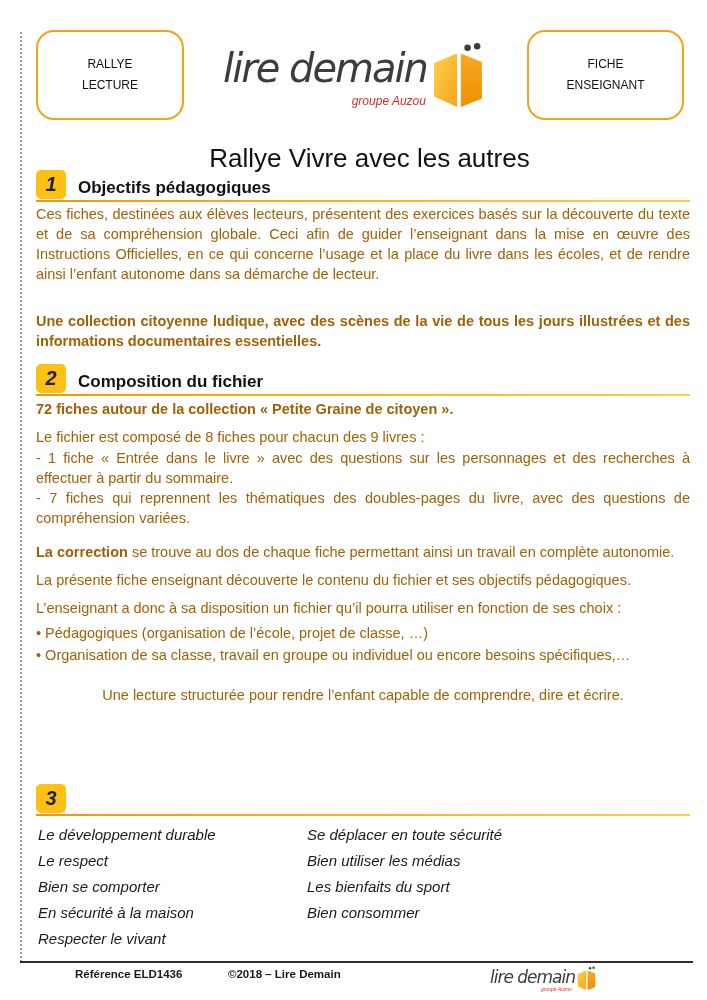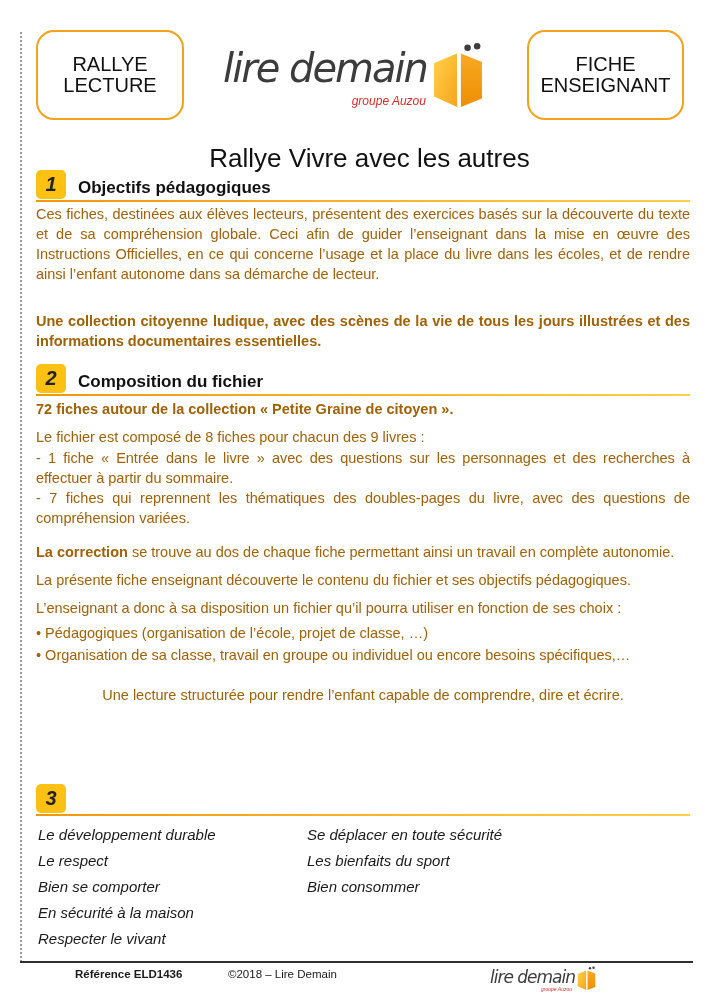--- a/index.html
+++ b/index.html
@@ -10,21 +10,21 @@
   }
   .cut-line {
     position:absolute; left:20px; top:32px; height:930px; width:0;
     border-left:2px dotted #9a9a9a;
   }
   
   .hdr-box {
     position:absolute; top:30px; height:86px; background:#fff;
     border:2px solid var(--accent_orange,#F5A21B); border-radius:18px;
     display:flex; flex-direction:column; align-items:center; justify-content:center;
-    font-size:20px; line-height:21px; color:#111; text-align:center;
+    font-size:12px; line-height:21px; color:#111; text-align:center;
   }
   .hdr-box-left  { left:36px;  width:144px; }
   .hdr-box-right { left:527px; width:153px; }
   
   .logo { position:absolute; top:30px; left:0; width:100%; display:flex; justify-content:center; }
   .logo-inner { position:relative; display:flex; align-items:flex-start; }
   .logo-text {
     font-family:"DejaVu Sans", sans-serif; font-style:italic; font-weight:400;
     font-size:40px; letter-spacing:-2px; color:var(--logo_gray,#3C3C3C);
     line-height:1; padding-top:18px;
@@ -61,21 +61,21 @@
   .b { font-weight:bold; }
   .center { text-align:center; }
   
   .books-col { position:absolute; top:822px; font-style:italic; font-size:15px; color:#1a1a1a; }
   .books-col-1 { left:38px; }
   .books-col-2 { left:307px; }
   .book { height:26px; line-height:26px; }
   
   .footer-rule { position:absolute; left:20px; top:961px; width:673px; height:2px; background:#2e2e2e; }
   .footer-ref  { position:absolute; left:75px;  top:968px; font-size:11.5px; font-weight:bold; color:#1a1a1a;text-align:center; }
-  .footer-copy { position:absolute; left:228px; top:968px; font-size:11.5px; font-weight:normal; color:#1a1a1a; }
+  .footer-copy { position:absolute; left:228px; top:968px; font-size:11.5px; font-weight:bold; color:#1a1a1a; }
   .footer-logo { position:absolute; left:490px; top:963px; }
   .f-logo-inner { position:relative; display:flex; align-items:flex-start; }
   .f-logo-text {
     font-family:"DejaVu Sans", sans-serif; font-style:italic; font-size:17px;
     letter-spacing:-1px; color:var(--logo_gray,#3C3C3C); line-height:1; padding-top:6px;
   }
   .f-logo-sub { position:absolute; right:24px; top:23px; font-style:italic; font-size:5px; color:var(--logo_red,#DA2C27); }
   .f-logo-book { margin-left:2px; margin-top:3px; }
 </style>
 </head>
@@ -160,20 +160,21 @@
 
   <div class="books-col books-col-1">
     <div class="book">Le développement durable</div>
     <div class="book">Le respect</div>
     <div class="book">Bien se comporter</div>
     <div class="book">En sécurité à la maison</div>
     <div class="book">Respecter le vivant</div>
   </div>
   <div class="books-col books-col-2">
     <div class="book">Se déplacer en toute sécurité</div>
+    <div class="book">Bien utiliser les médias</div>
     <div class="book">Les bienfaits du sport</div>
     <div class="book">Bien consommer</div>
   </div>
 
   <div class="footer-rule"></div>
   <div class="footer-ref">Référence ELD1436</div>
   <div class="footer-copy">©2018 – Lire Demain</div>
   <div class="footer-logo">
     <div class="f-logo-inner">
       <span class="f-logo-text">lire demain</span>

